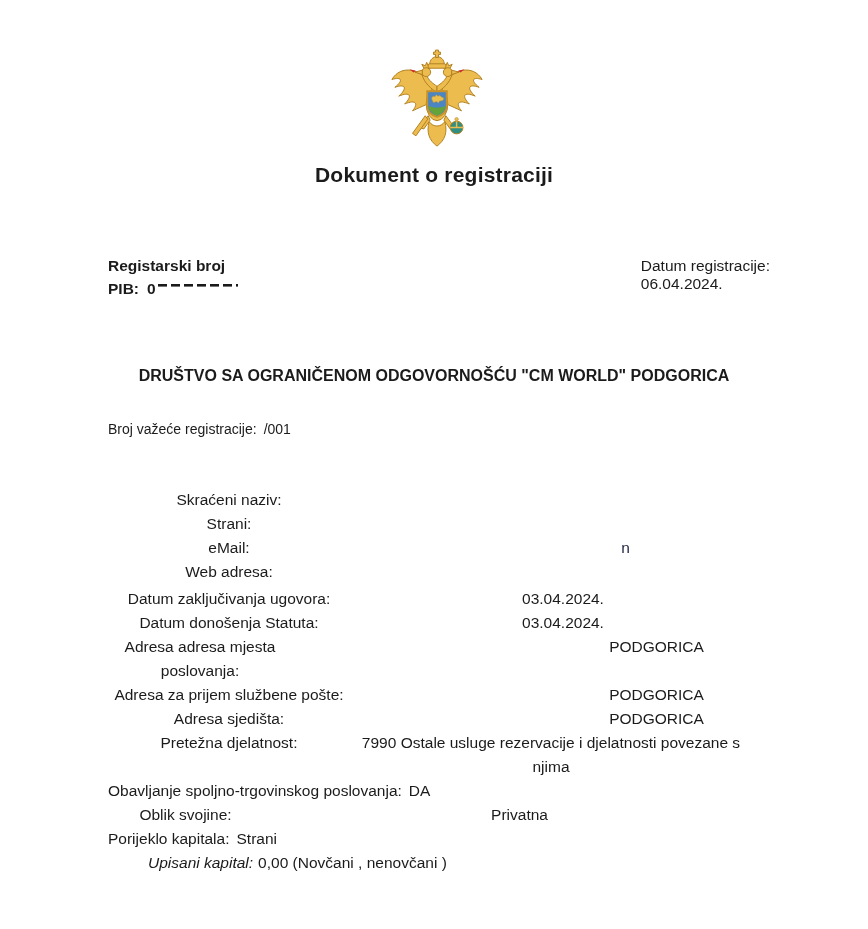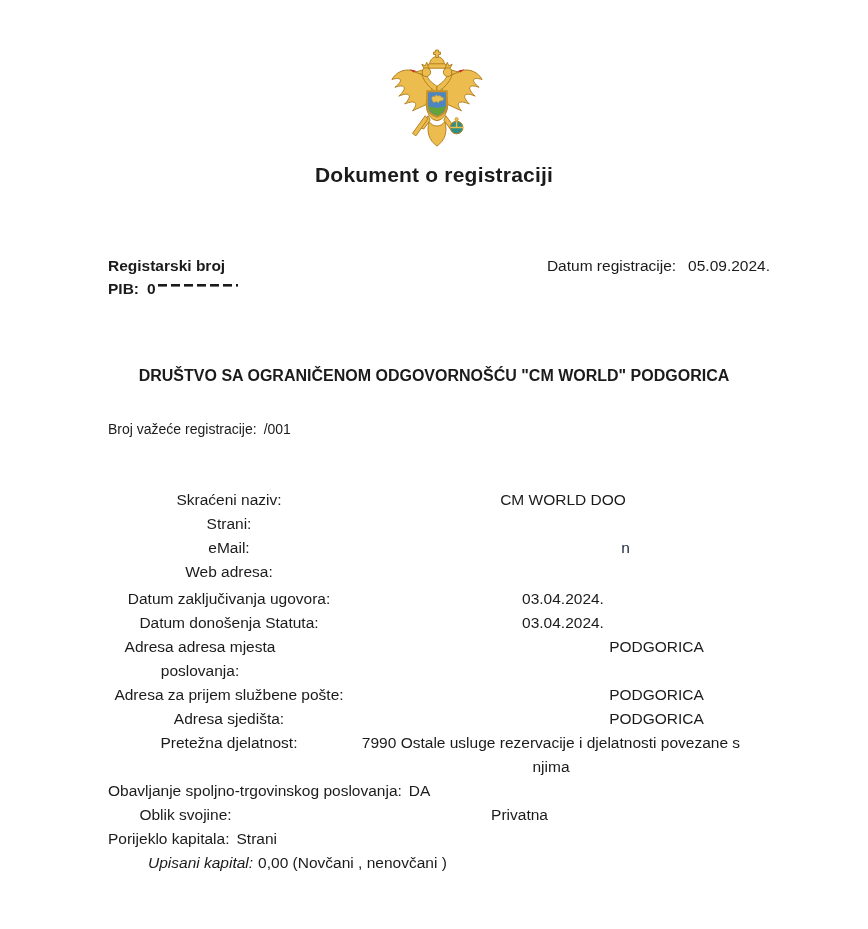--- a/index.html
+++ b/index.html
@@ -28,21 +28,21 @@
     display:flex; justify-content:space-between; font-size:15.5px;
   }
   .meta-left { font-weight:bold; line-height:23px; }
   .pib-line { display:flex; align-items:center; }
   .pib-value { margin-left:8px; }
   .pib-redaction {
     display:inline-block; width:80px; height:14px; margin-left:2px;
     background-image:repeating-linear-gradient(90deg,#1a1a1a 0 9px, transparent 9px 13px);
     background-size:100% 2.6px; background-repeat:no-repeat; background-position:0 2px;
   }
-  .meta-right { display:flex; gap:12px; padding-top:3px; }
+  .meta-right { display:flex; gap:0; padding-top:3px;flex-direction:column; }
 
   
   .valid-reg {
     position:absolute; top:421px; left:108px;
     font-size:14px; display:flex; gap:7px;
   }
 
   
   .fields {
     position:absolute; left:108px; top:488px; width:668px;
@@ -121,36 +121,35 @@
   <div class="meta-left">
     <div>Registarski broj</div>
     <div class="pib-line">
       <span>PIB:</span>
       <span class="pib-value">0</span>
       <span class="pib-redaction"></span>
     </div>
   </div>
   <div class="meta-right">
     <span>Datum registracije:</span>
-    <span>05.09.2024.</span>
+    <span>06.04.2024.</span>
   </div>
 </div>
 
 <div class="company-heading">DRUŠTVO SA OGRANIČENOM ODGOVORNOŠĆU "CM WORLD" PODGORICA</div>
 
 <div class="valid-reg">
   <span>Broj važeće registracije:</span>
   <span>/001</span>
 </div>
 
 <div class="fields">
 
   <div class="frow">
     <div class="lbl">Skraćeni naziv:</div>
-    <div class="val">CM WORLD DOO</div>
   </div>
 
   <div class="frow">
     <div class="lbl">Strani:</div>
     <div class="val"></div>
   </div>
 
   <div class="frow">
     <div class="lbl">eMail:</div>
     <div class="val val-email">n</div>

